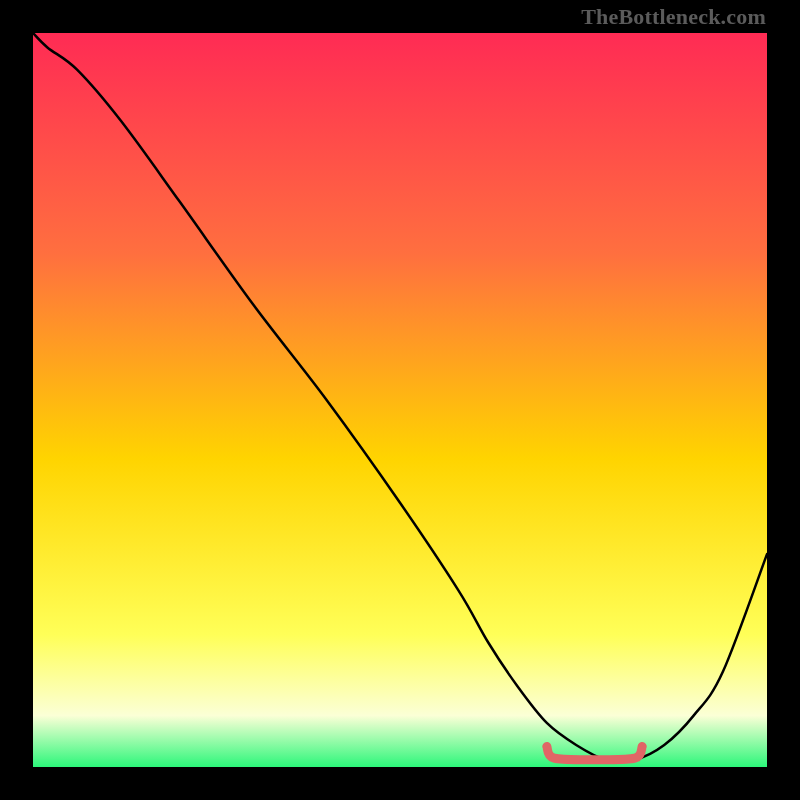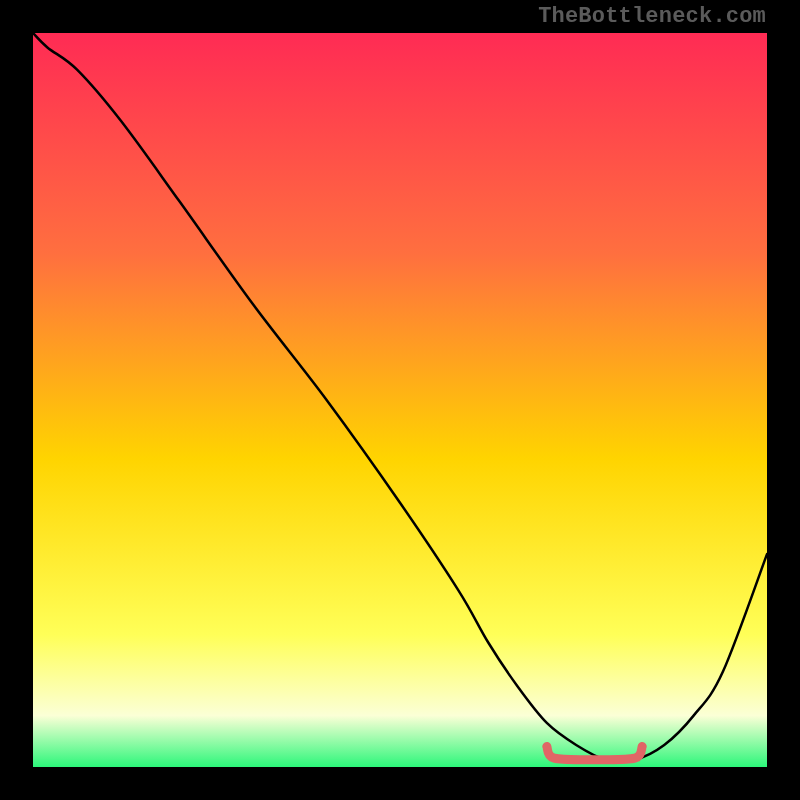--- a/index.html
+++ b/index.html
@@ -23,21 +23,21 @@
     left: 33px;
     top: 33px;
     width: 734px;
     height: 734px;
     box-sizing: border-box;
   }
   .watermark {
     position: absolute;
     top: 4px;
     right: 34px;
-    font-family: Liberation Mono, monospace;
+    font-family: Liberation Serif, serif;
     font-size: 22px;
     font-weight: 600;
     color: #5b5b5b;
     letter-spacing: 0.2px;
   }
   svg {
     display: block;
   }
 </style>
 </head>

